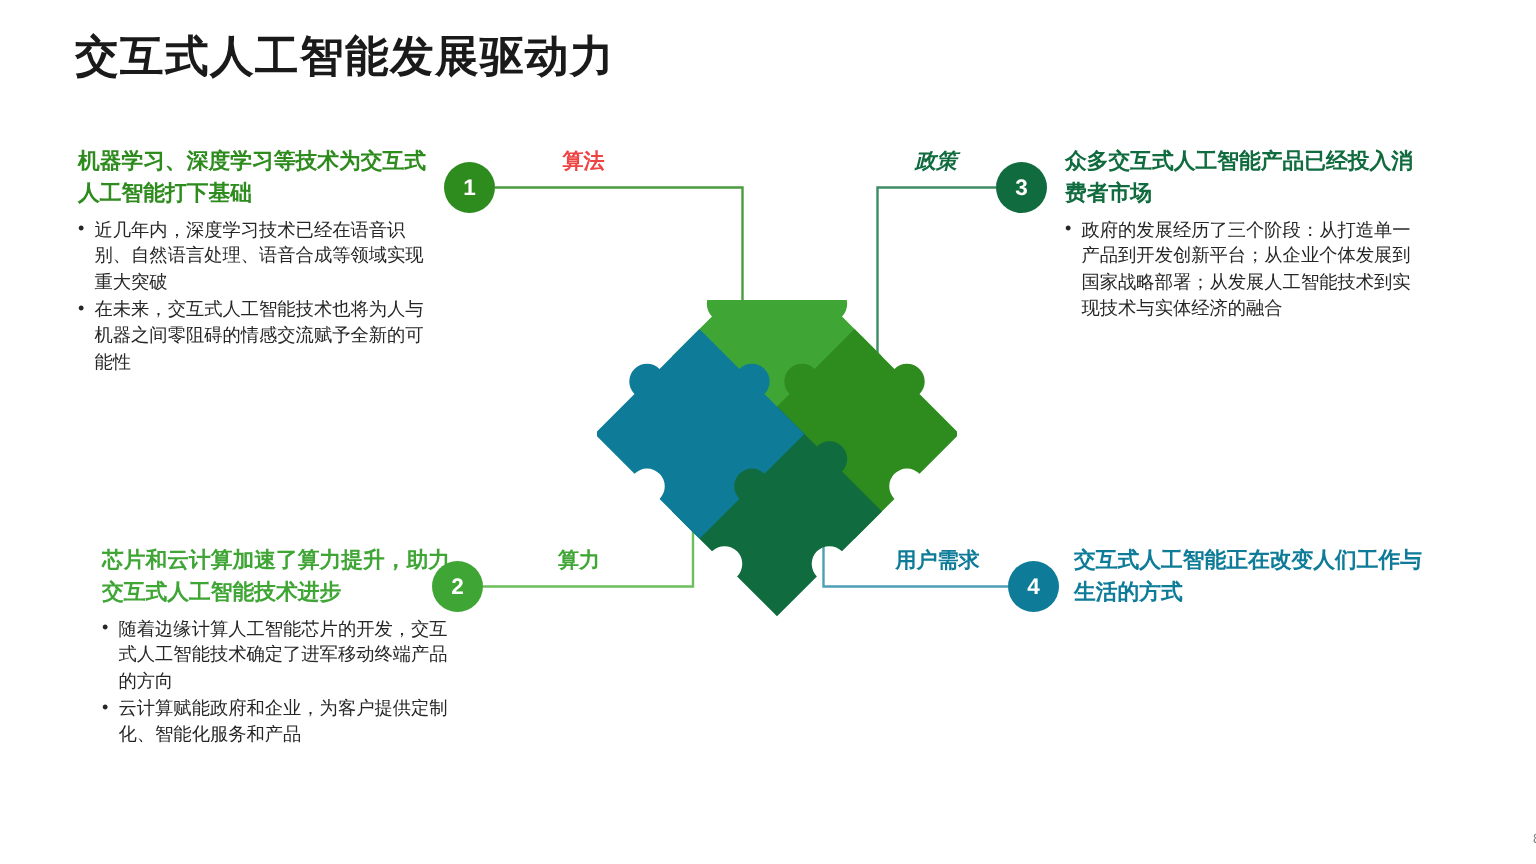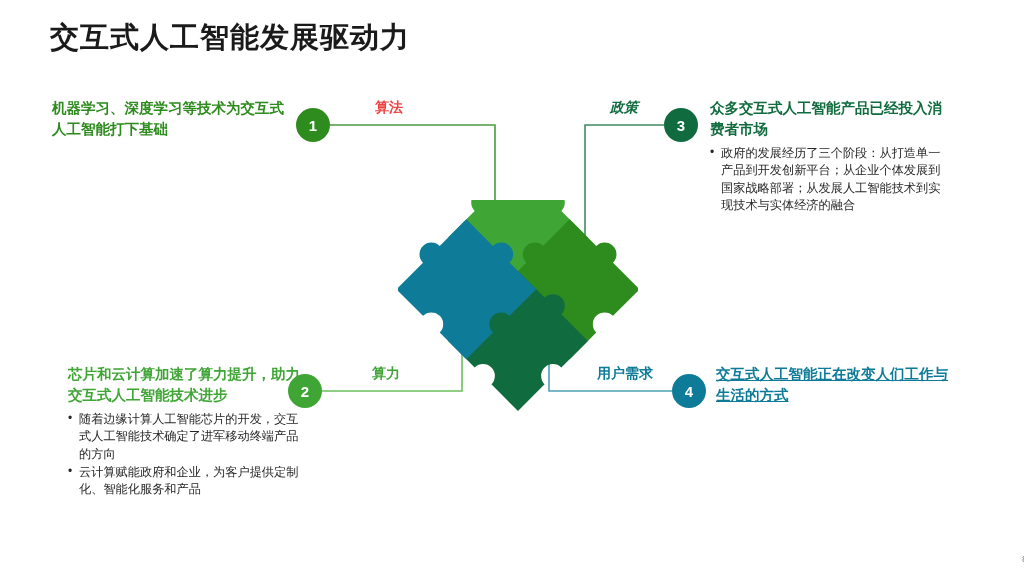--- a/index.html
+++ b/index.html
@@ -119,21 +119,21 @@
   .q1 { left: 52px;  top: 98px;  width: 238px; }
   .q1 .quad-head { color: #2E8B1E; }
 
   .q2 { left: 68px;  top: 364px; width: 240px; }
   .q2 .quad-head { color: #3FA535; }
 
   .q3 { left: 710px; top: 98px;  width: 242px; }
   .q3 .quad-head { color: #106B3E; }
 
   .q4 { left: 716px; top: 364px; width: 246px; }
-  .q4 .quad-head { color: #0E7C99; text-decoration: underline; }
+  .q4 .quad-head { color: #0E7C99; }
 
   
   .page-num {
     position: absolute;
     right: 18px;
     bottom: 12px;
     font-size: 9px;
     color: #808080;
   }
 </style>
@@ -223,20 +223,24 @@
   <div class="badge badge-3">3</div>
   <div class="badge badge-4">4</div>
 
   <div class="conn-label lab-1">算法</div>
   <div class="conn-label lab-2">算力</div>
   <div class="conn-label lab-3">政策</div>
   <div class="conn-label lab-4">用户需求</div>
 
   <div class="quad q1">
     <div class="quad-head">机器学习、深度学习等技术为交互式人工智能打下基础</div>
+    <ul>
+      <li>近几年内，深度学习技术已经在语音识别、自然语言处理、语音合成等领域实现重大突破</li>
+      <li>在未来，交互式人工智能技术也将为人与机器之间零阻碍的情感交流赋予全新的可能性</li>
+    </ul>
   </div>
 
   <div class="quad q2">
     <div class="quad-head">芯片和云计算加速了算力提升，助力交互式人工智能技术进步</div>
     <ul>
       <li>随着边缘计算人工智能芯片的开发，交互式人工智能技术确定了进军移动终端产品的方向</li>
       <li>云计算赋能政府和企业，为客户提供定制化、智能化服务和产品</li>
     </ul>
   </div>
 

